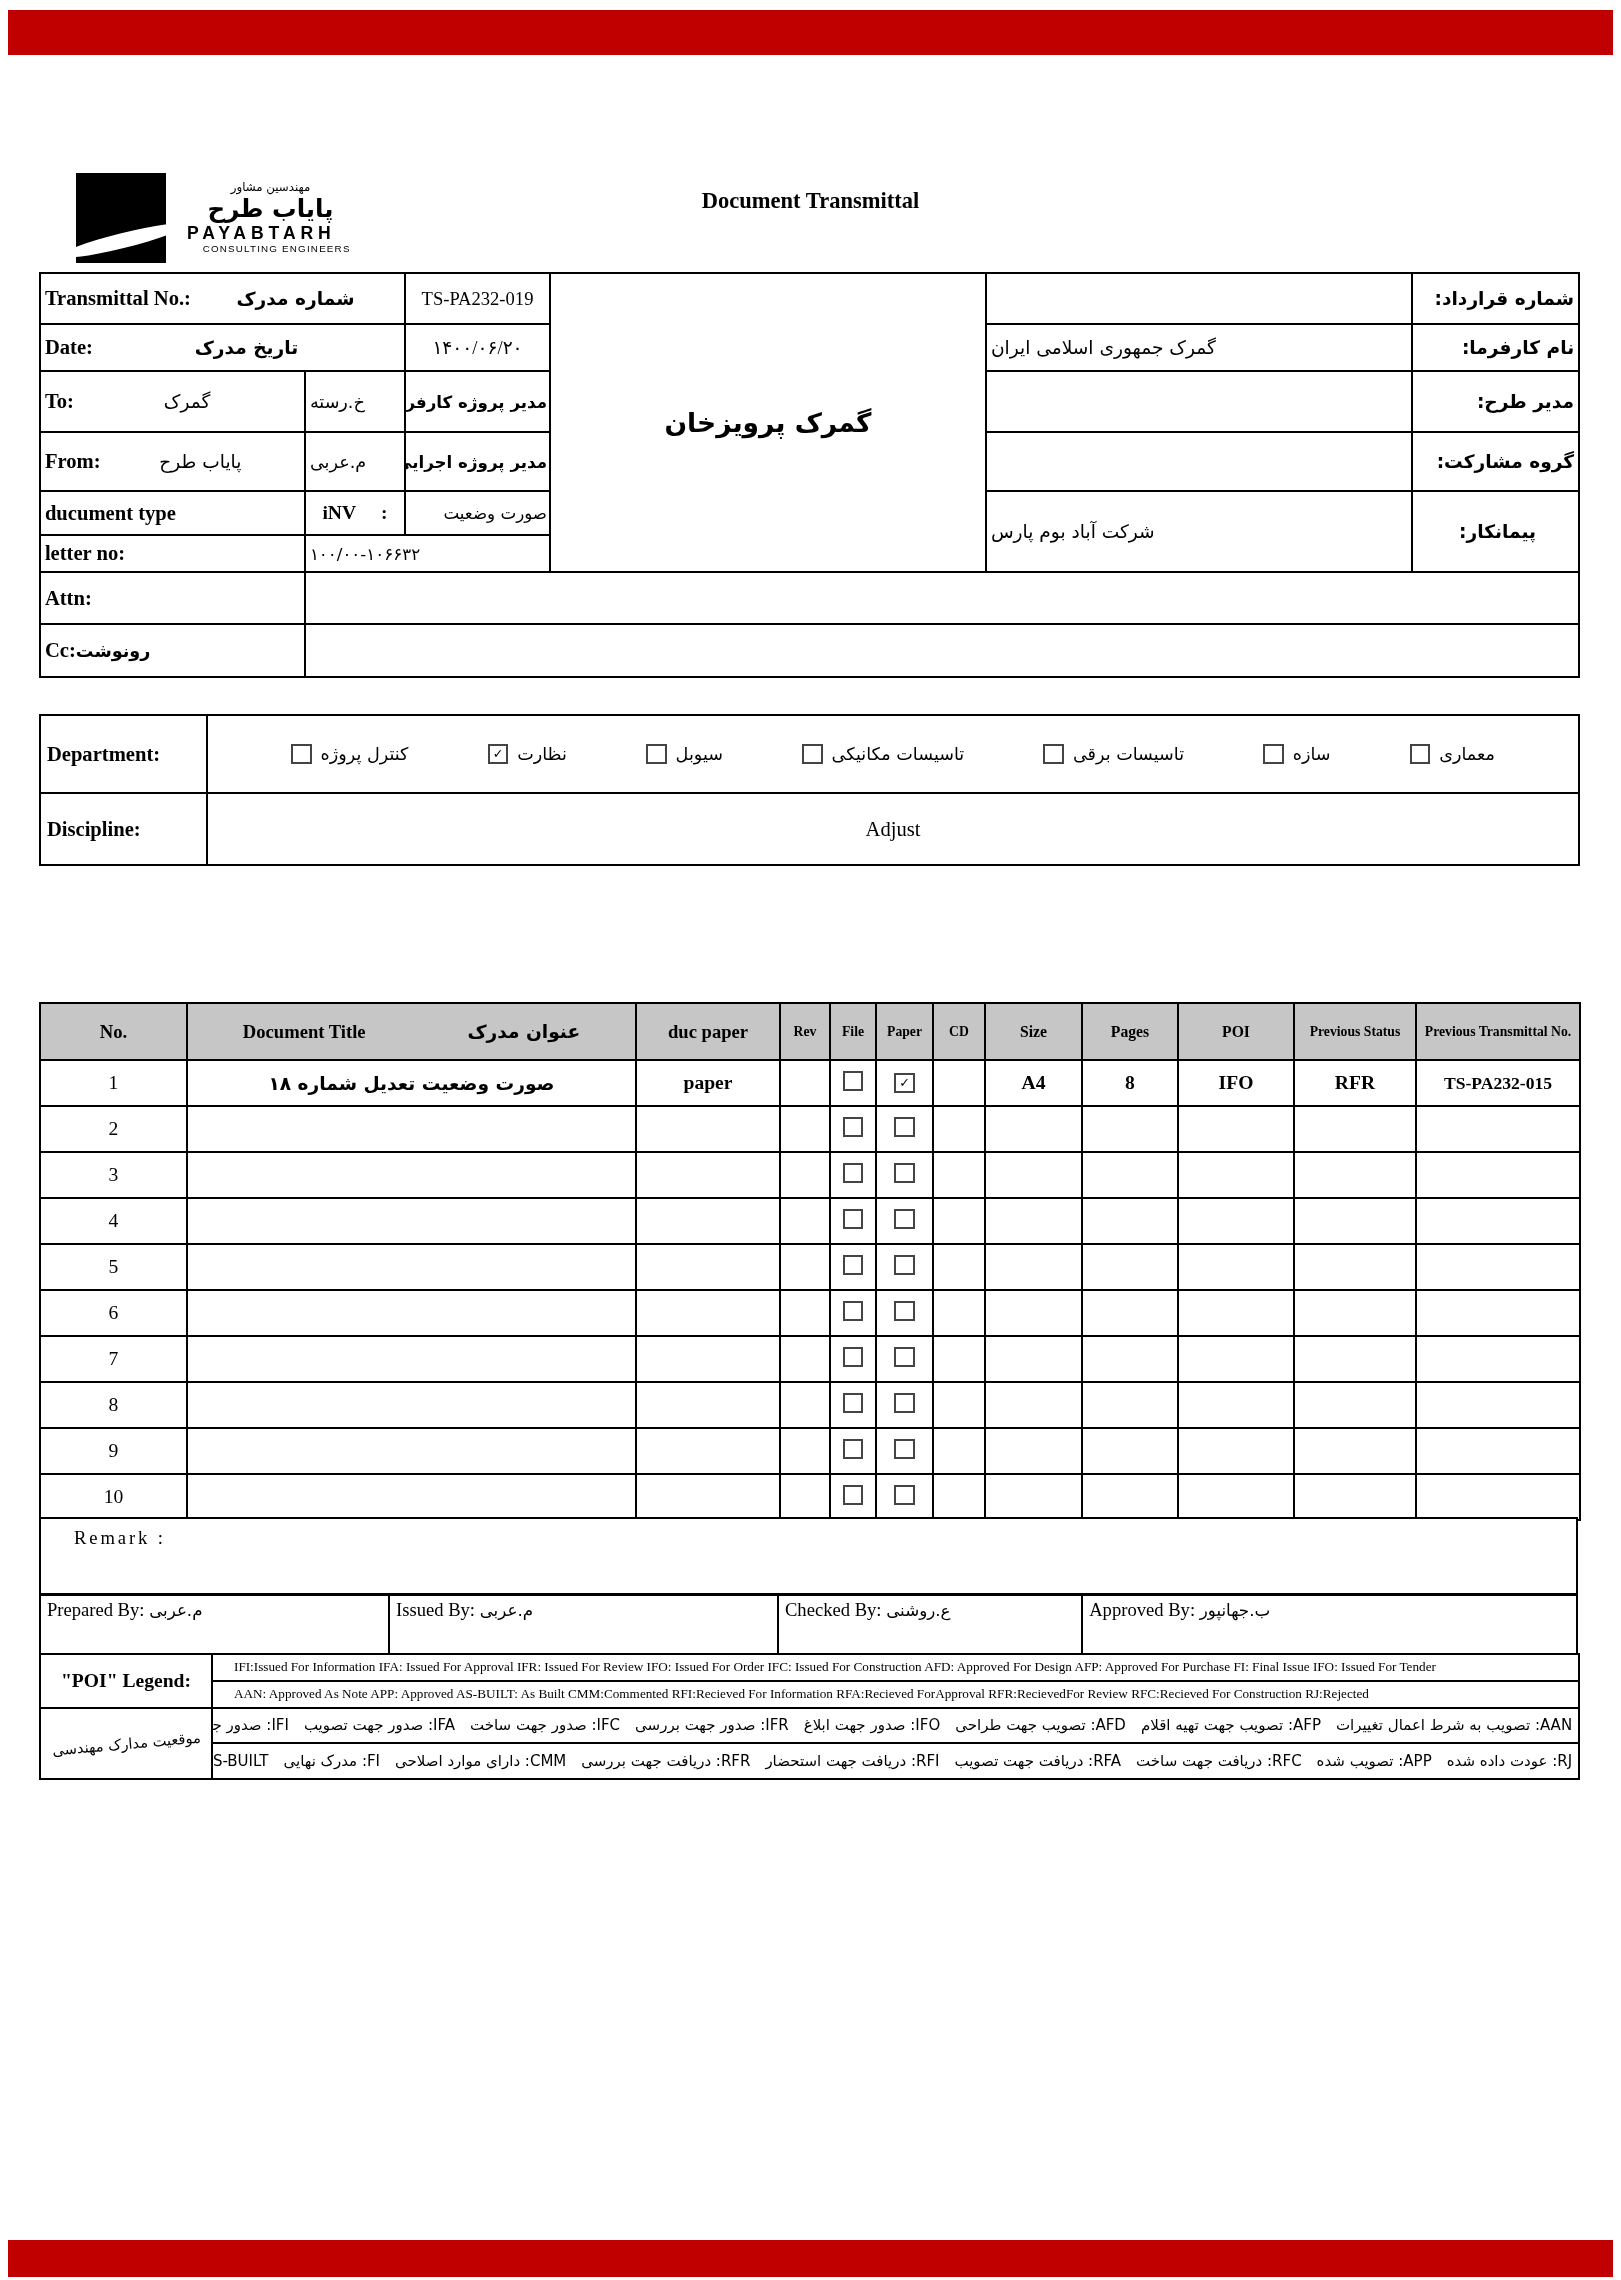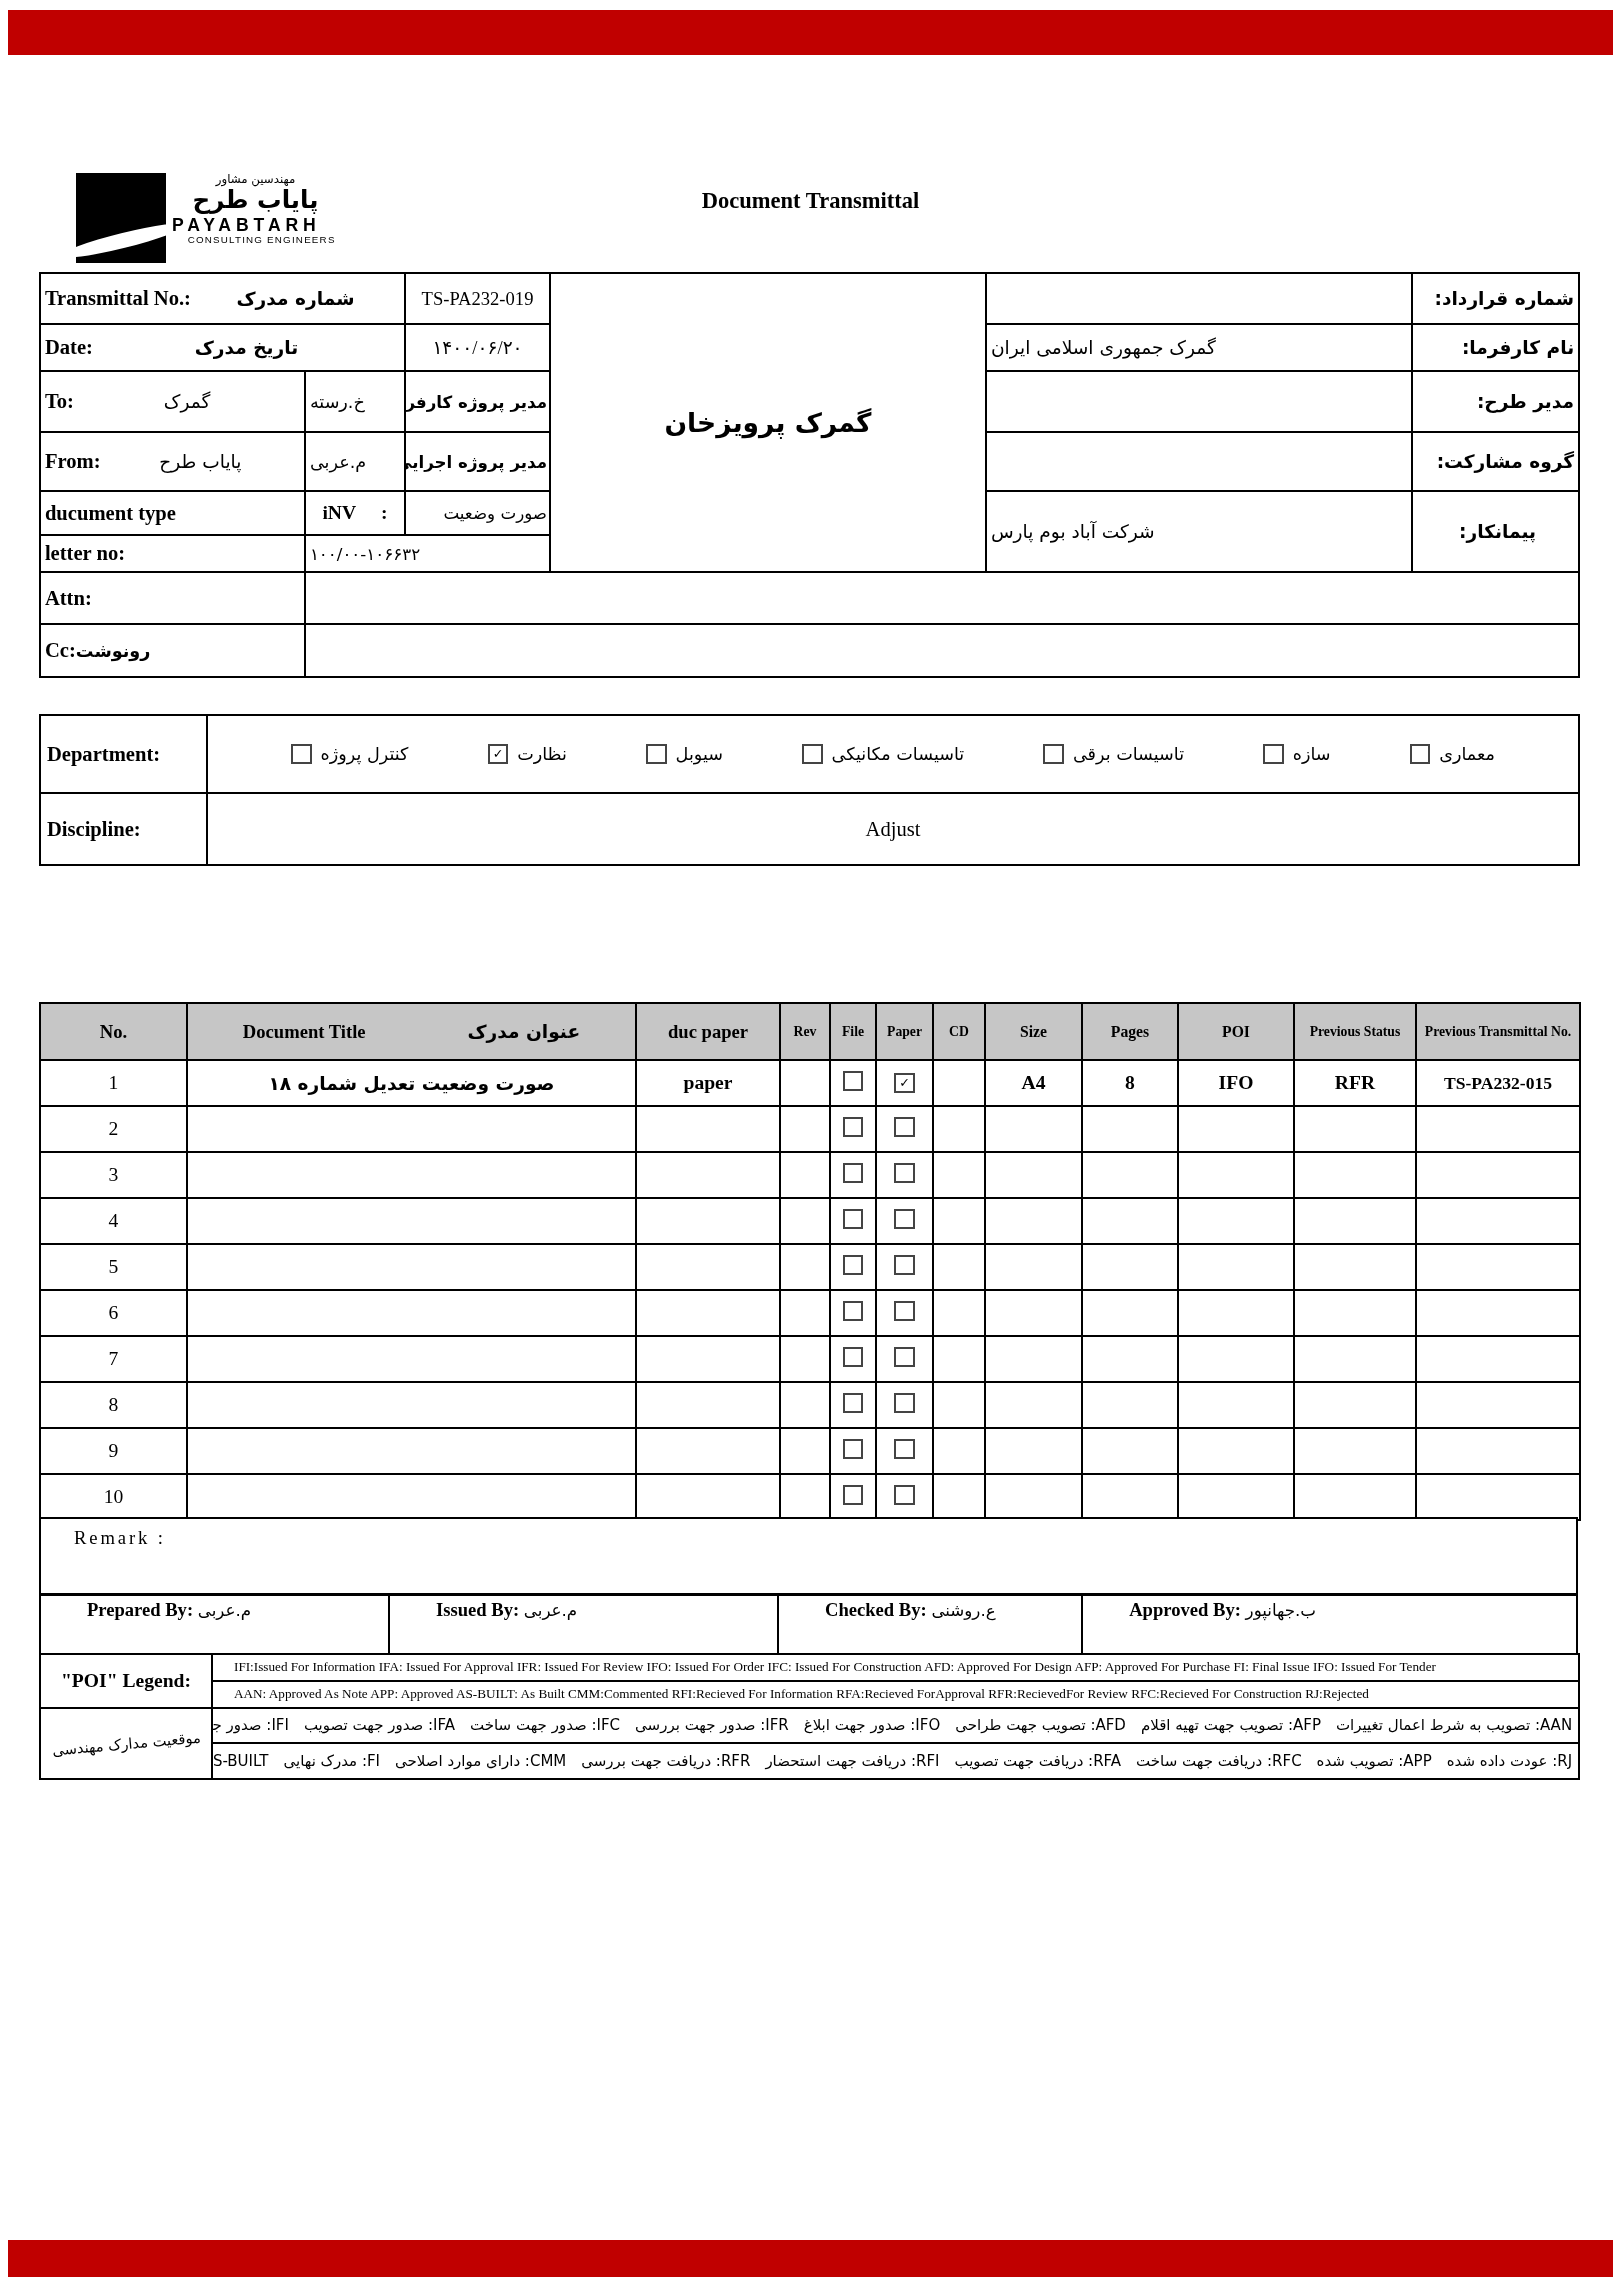--- a/index.html
+++ b/index.html
@@ -3,21 +3,21 @@
 <meta charset="utf-8">
 <style>
   html,body{margin:0;padding:0;background:#fff;}
   .page{position:relative;width:1621px;height:2281px;background:#fff;color:#000;
         font-family:"Liberation Serif","DejaVu Sans",serif;}
   .redbar{position:absolute;left:7.8px;width:1605px;background:#C00000;}
   .redbar.top{top:9.8px;height:45px;}
   .redbar.bot{top:2240px;height:37px;}
 
   
-  .brand{position:absolute;left:76px;top:173px;display:flex;gap:6px;align-items:flex-start;}
+  .brand{position:absolute;left:76px;top:173px;display:flex;gap:21px;align-items:center;}
   .brand .sq{width:90px;height:90px;background:#000;position:relative;overflow:hidden;flex:none;}
   .brand .sq::after{content:"";position:absolute;left:-18%;bottom:15.7px;width:140%;height:14.7px;
         background:#fff;border-radius:50%;transform:rotate(-14deg);}
   .brand .txt{display:flex;flex-direction:column;width:167px;line-height:1.12;}
   .brand .fa-small{font-family:"DejaVu Sans",sans-serif;font-size:11.8px;text-align:center;}
   .brand .fa-big{font-family:"DejaVu Sans",sans-serif;font-size:24.5px;font-weight:bold;text-align:center;}
   .brand .en-name{font-family:"Liberation Sans","DejaVu Sans",sans-serif;font-size:17.6px;font-weight:bold;
         letter-spacing:4.9px;text-align:left;margin-top:2px;}
   .brand .en-tag{font-family:"Liberation Sans","DejaVu Sans",sans-serif;font-size:9.8px;
         letter-spacing:1.2px;text-align:left;padding-left:15.7px;}
@@ -72,21 +72,21 @@
   .doc .serif{font-size:19.6px;}
 
   
   .remark{position:absolute;left:39px;top:1517px;width:1539px;height:78px;border:2.9px solid #000;
           box-sizing:border-box;background:#fff;}
   .remark .lab{margin:7.8px 0 0 33px;font-size:18.6px;letter-spacing:2.9px;}
   .signs{position:absolute;left:39px;top:1594px;width:1539px;height:61px;border:2.9px solid #000;
          box-sizing:border-box;display:flex;background:#fff;}
   .sig{padding:2.9px 5.9px;box-sizing:border-box;font-size:18.6px;white-space:nowrap;overflow:hidden;}
   .sig + .sig{border-left:2px solid #000;}
-  .sig .en{font-weight:bold;margin-left:40px;}
+  .sig .en{font-weight:normal;}
   .sig .nm{font-family:"DejaVu Sans",sans-serif;font-size:16.7px;}
 
   
   .legend{left:39px;top:1653px;width:1539px;}
   .legend .lab{font-weight:bold;font-size:19.6px;text-align:center;}
   .legend .falab{font-family:"DejaVu Sans",sans-serif;font-size:14.7px;text-align:center;direction:rtl;}
   .legend .falab span{display:inline-block;transform:rotate(-5deg);}
   .legend .en-line{font-size:13.2px;white-space:nowrap;padding-left:21px;margin-top:12px;}
   .legend .fa-line{font-family:"DejaVu Sans",sans-serif;font-size:15px;white-space:nowrap;
                    direction:rtl;text-align:right;padding-right:5.9px;}

